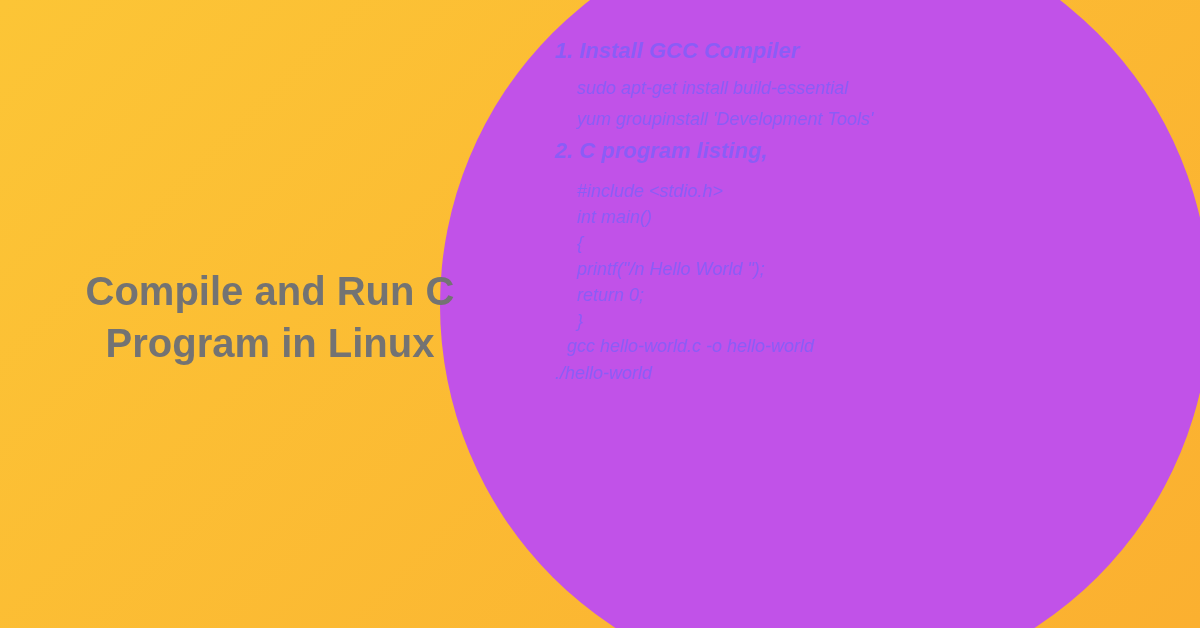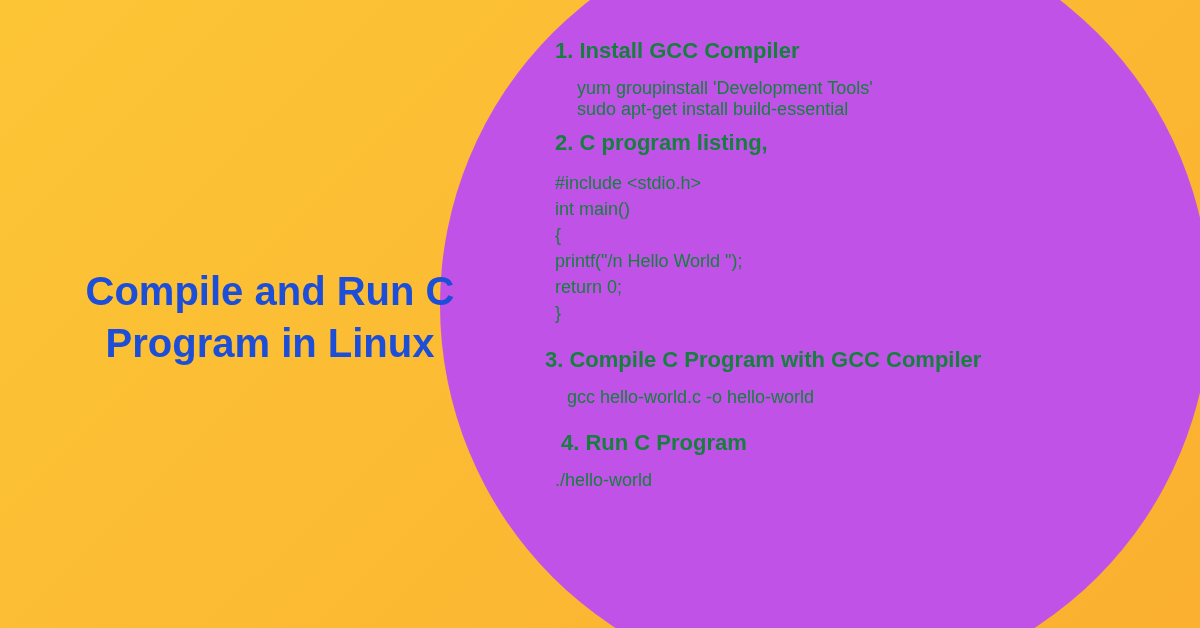--- a/index.html
+++ b/index.html
@@ -24,30 +24,31 @@
       right: -10px;
       top: -80px;
     }
     .main-title {
       position: absolute;
       left: 55px;
       top: 265px;
       width: 430px;
       font-size: 40px;
       font-weight: bold;
-      color: #1d4ed8;
+      color: #737373;
       text-align: center;
       line-height: 1.3;
     }
     .content {
       position: absolute;
       left: 555px;
       top: 38px;
       width: 560px;
-      color: #15803d;
+      color: #8b5cf6;
+      font-style: italic;
     }
     .step-heading {
       font-size: 22px;
       font-weight: bold;
       margin-bottom: 14px;
     }
     .step-heading.s2 {
       margin-top: 8px;
     }
     .step-heading.s3 {
@@ -61,20 +62,21 @@
     .cmd {
       font-size: 18px;
       margin-left: 22px;
       margin-bottom: 10px;
     }
     .cmd.last {
       margin-bottom: 0;
     }
     .code-block {
       font-size: 18px;
+      margin-left: 22px;
       line-height: 1.45;
       white-space: pre;
     }
     .cmd3 {
       font-size: 18px;
       margin-left: 12px;
       margin-top: 1px;
     }
     .cmd4 {
       font-size: 18px;
@@ -83,29 +85,27 @@
   </style>
 </head>
 <body>
 
 <div class="circle"></div>
 
 <div class="main-title">Compile and Run C Program in Linux</div>
 
 <div class="content">
   <div class="step-heading">1. Install GCC Compiler</div>
+  <div class="cmd">sudo apt-get install build-essential</div>
   <div class="cmd last">yum groupinstall 'Development Tools'</div>
-  <div class="cmd">sudo apt-get install build-essential</div>
 
   <div class="step-heading s2">2. C program listing,</div>
   <div class="code-block">#include &lt;stdio.h&gt;
 int main()
 {
 printf("/n Hello World ");
 return 0;
 }</div>
 
-  <div class="step-heading s3">3. Compile C Program with GCC Compiler</div>
   <div class="cmd3">gcc hello-world.c -o hello-world</div>
 
-  <div class="step-heading s4">4. Run C Program</div>
   <div class="cmd4">./hello-world</div>
 </div>
 
 </body></html>

